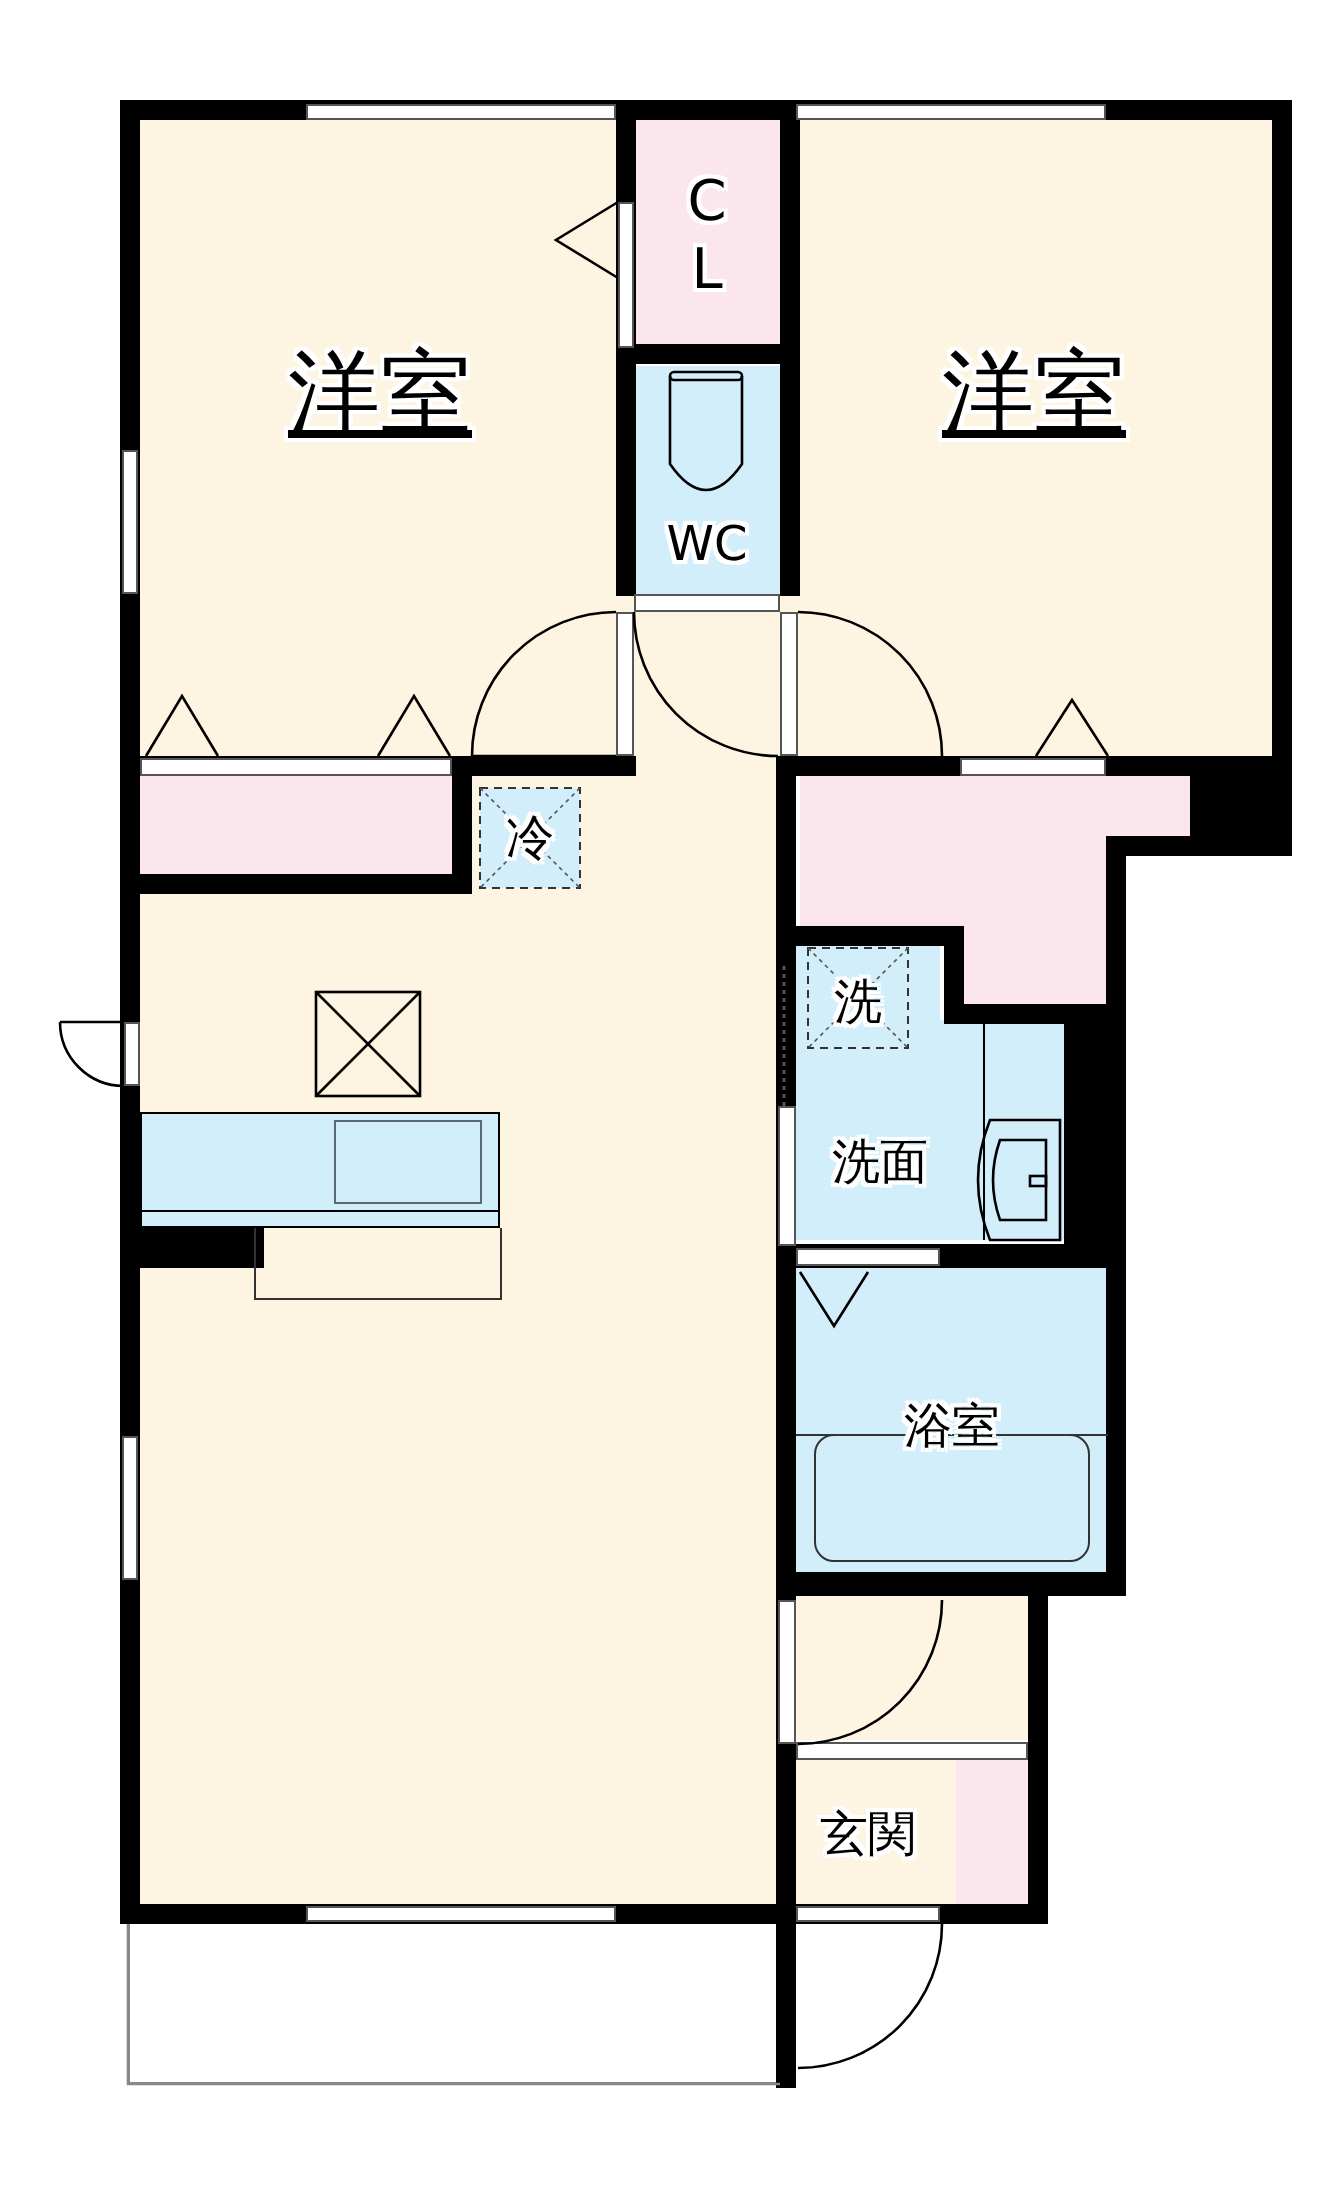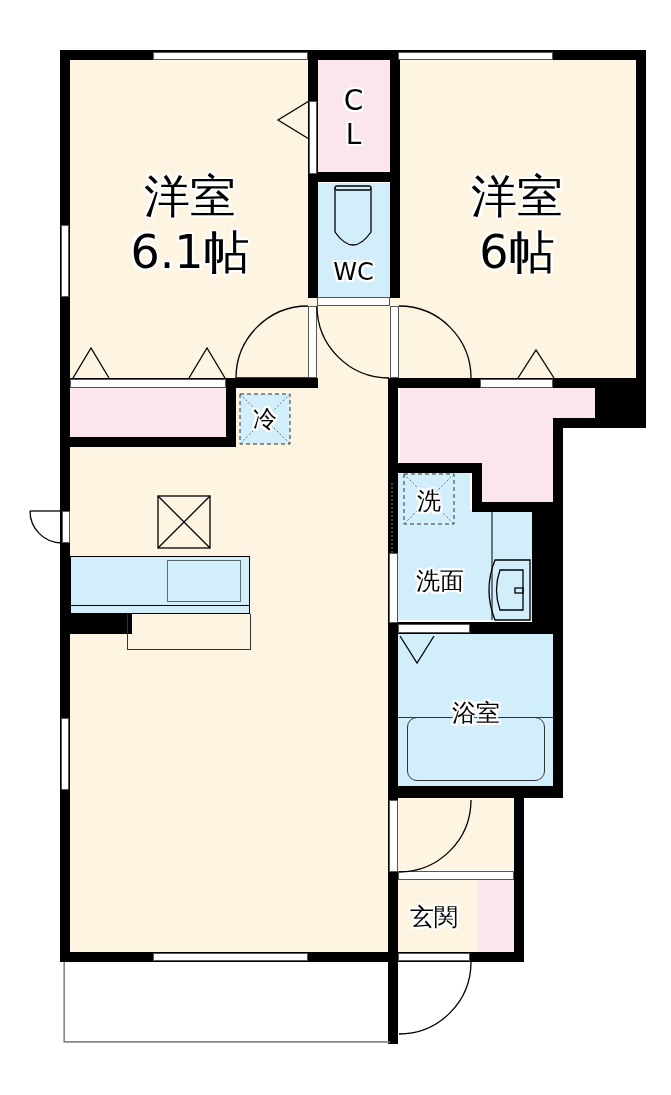--- a/index.html
+++ b/index.html
@@ -5,21 +5,21 @@
   html,body{margin:0;padding:0;background:#ffffff;}
   body{width:671px;height:1095px;position:relative;overflow:hidden;font-family:"DejaVu Sans","Liberation Sans",sans-serif;}
   .abs{position:absolute;}
   .wall{position:absolute;background:#000;}
   .room{position:absolute;}
   .cream{background:#fdf4e1;}
   .pink{background:#fce6ee;}
   .blue{background:#d2eefb;}
   .lbl{position:absolute;color:#000;text-align:center;white-space:nowrap;
        text-shadow:-2px -2px 0 #fff,2px -2px 0 #fff,-2px 2px 0 #fff,2px 2px 0 #fff,0 2px 0 #fff,0 -2px 0 #fff,2px 0 0 #fff,-2px 0 0 #fff;}
-  .big{font-size:46px;line-height:56px;}
+  .big{font-size:46px;line-height:56px;text-decoration:underline;}
   .mid{font-size:28px;line-height:34px;}
   .sm{font-size:24px;line-height:30px;}
   .win{position:absolute;background:#fff;border:1px solid #555;box-sizing:border-box;}
   svg.overlay{position:absolute;left:0;top:0;}
 </style>
 </head>
 <body>
 
 <div class="abs" style="left:0;top:0;width:671px;height:1095px;">
 
@@ -151,25 +151,23 @@
         <line x1="290" y1="394" x2="240" y2="444"></line>
       <line x1="404" y1="474" x2="454" y2="524"></line>
         <line x1="454" y1="474" x2="404" y2="524"></line>
     </g>
 
     <line x1="392" y1="483" x2="392" y2="553" stroke="#555" stroke-width="1.5" stroke-dasharray="2,2"></line>
   </svg>
 
   <div class="lbl big" style="left:110px;top:168px;width:160px;">
     <div>洋室</div>
-    <div>6.1帖</div>
   </div>
   <div class="lbl big" style="left:437px;top:168px;width:160px;">
     <div>洋室</div>
-    <div>6帖</div>
   </div>
   <div class="lbl mid" style="left:317px;top:84px;width:73px;">
     <div>C</div>
     <div>L</div>
   </div>
   <div class="lbl sm" style="left:317px;top:257px;width:73px;">WC</div>
   <div class="lbl sm" style="left:240px;top:404px;width:50px;">冷</div>
   <div class="lbl sm" style="left:404px;top:486px;width:50px;">洗</div>
   <div class="lbl sm" style="left:400px;top:566px;width:80px;">洗面</div>
   <div class="lbl sm" style="left:436px;top:698px;width:80px;">浴室</div>

